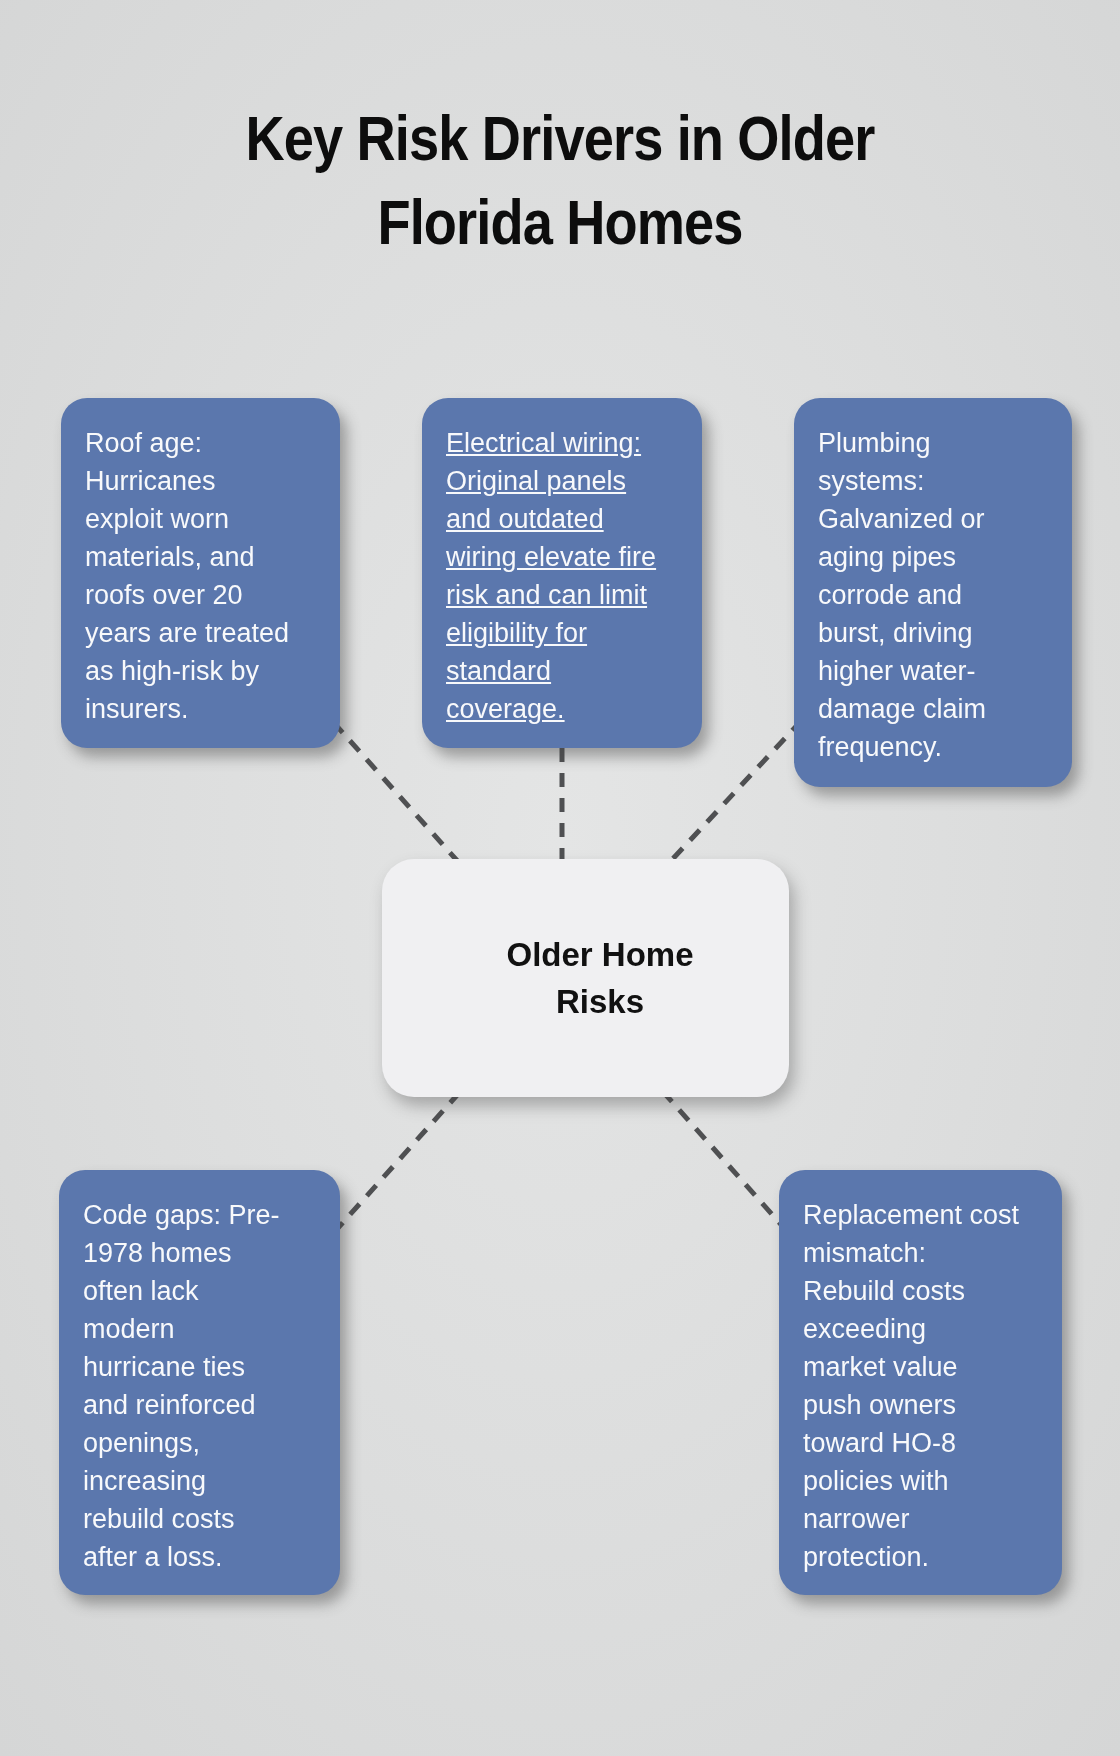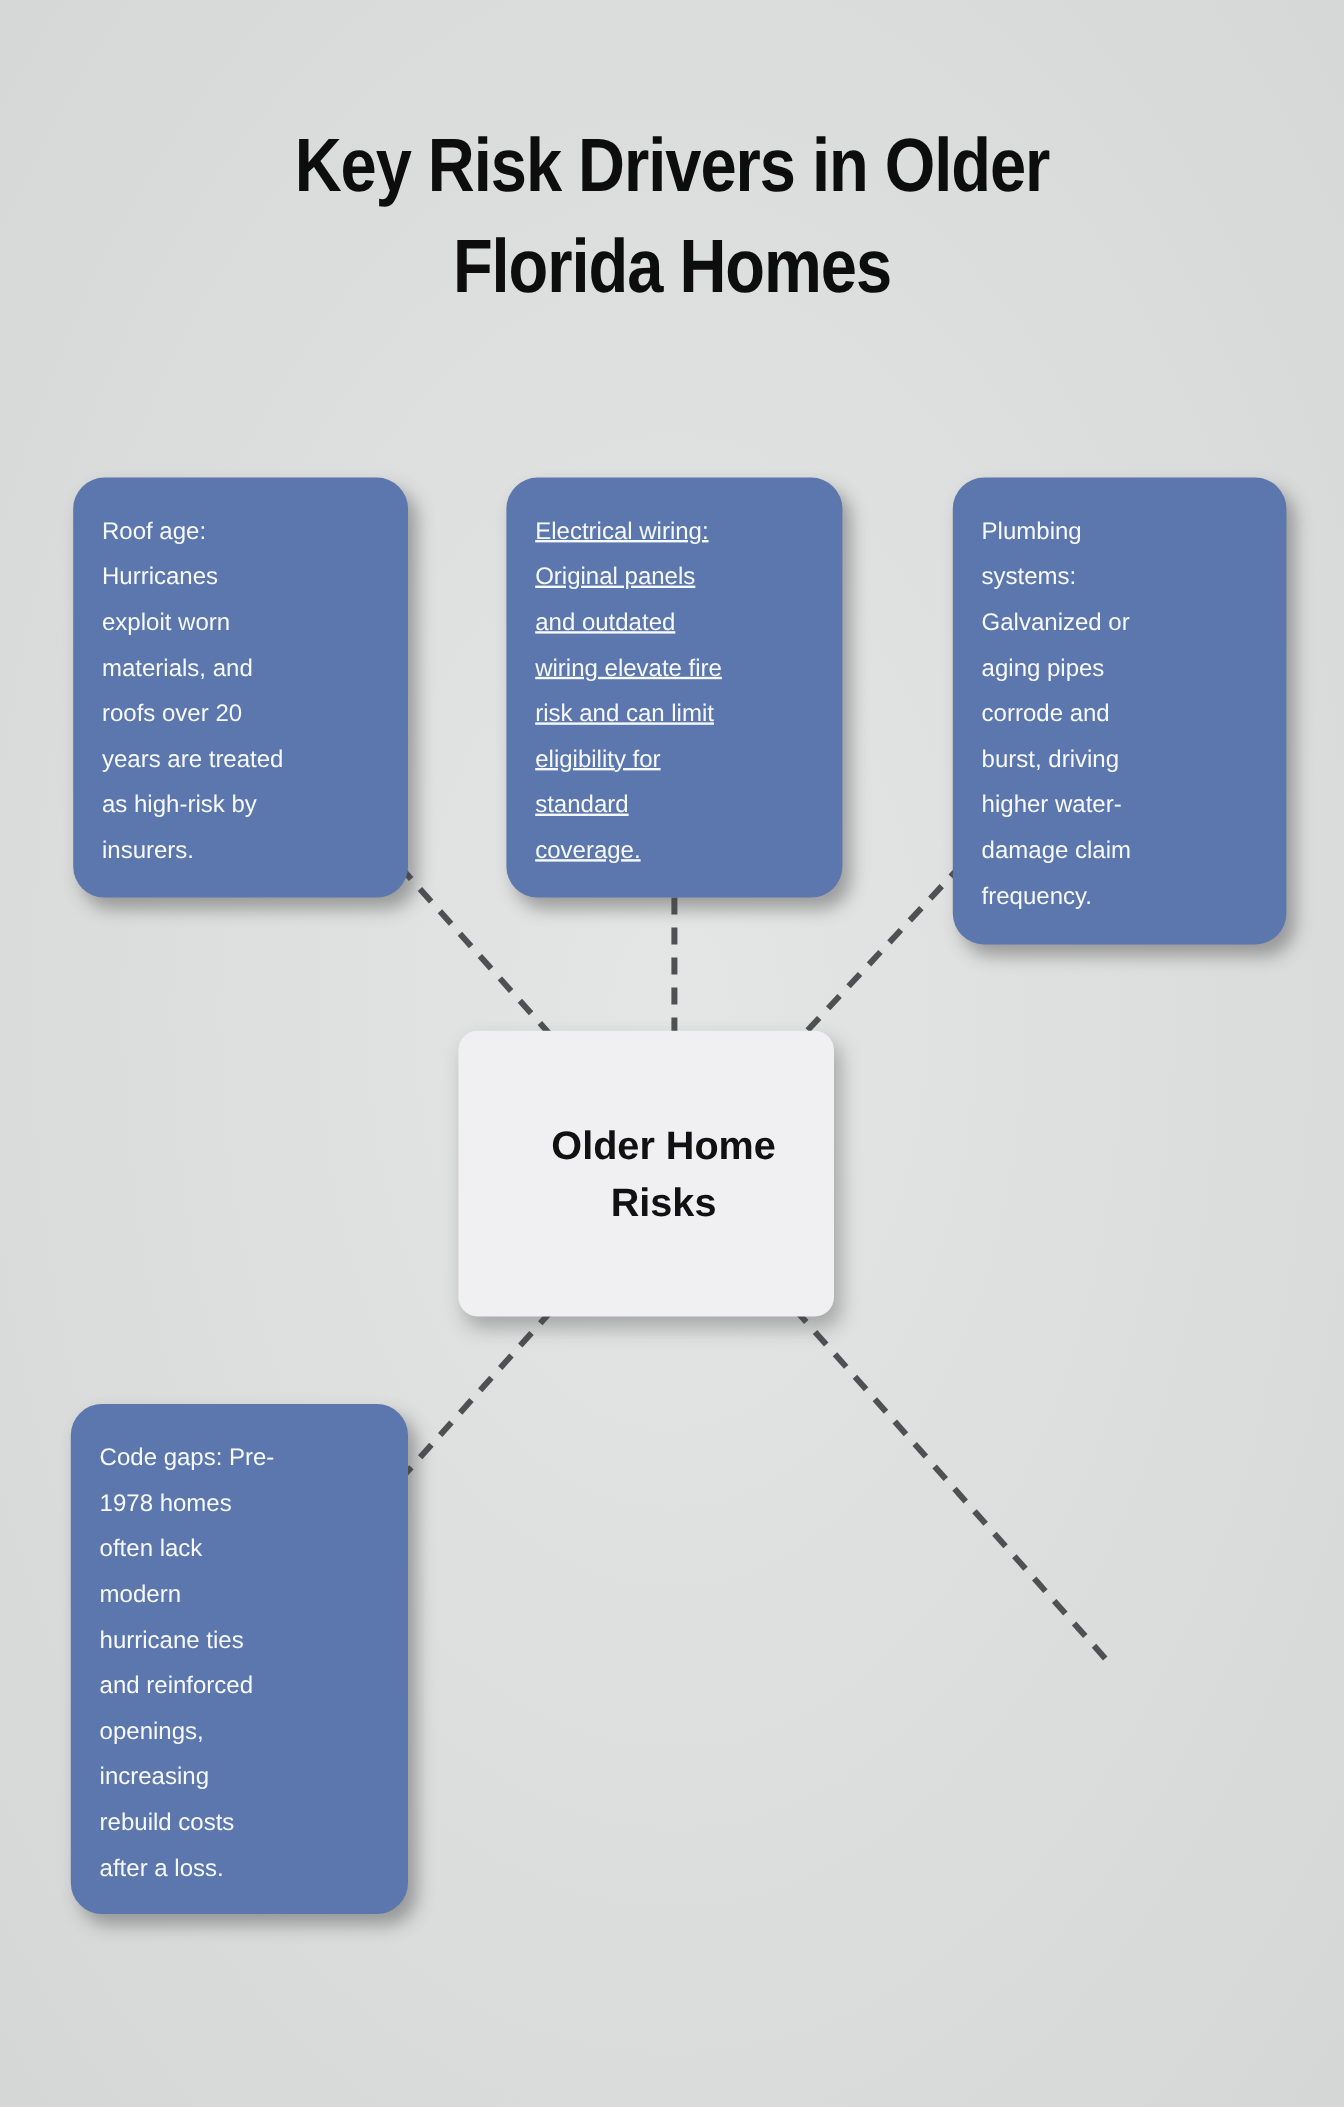--- a/index.html
+++ b/index.html
@@ -19,27 +19,27 @@
     white-space:pre;transform:scaleX(0.86);transform-origin:50% 50%;
   }
   .connectors{position:absolute;left:0;top:0;z-index:1;}
   .connectors line{
     stroke:var(--connector);stroke-width:5;stroke-dasharray:14 11;fill:none;
   }
   .node{
     position:absolute;z-index:2;box-sizing:border-box;
     background:var(--node-fill);color:var(--node-text);
     border-radius:26px;padding:26px 22px 20px 24px;
-    font-size:20px;line-height:38px;white-space:pre;
+    font-size:27px;line-height:38px;white-space:pre;
     box-shadow:7px 9px 14px rgba(70,70,70,0.45);
   }
   .center-node{
     position:absolute;z-index:2;box-sizing:border-box;
-    left:382px;top:859px;width:313px;height:238px;
-    background:var(--center-fill);border-radius:16px;
+    left:382px;top:859px;width:407px;height:238px;
+    background:var(--center-fill);border-radius:32px;
     display:flex;align-items:center;justify-content:center;
     box-shadow:5px 9px 16px rgba(70,70,70,0.38);
     padding-left:29px;
   }
   .center-node .label{
     color:var(--center-text);font-size:33px;line-height:47px;font-weight:700;
     text-align:center;white-space:pre;
   }
   .node-roof{left:61px;top:398px;width:279px;height:350px;}
   .node-electrical{left:422px;top:398px;width:280px;height:350px;text-decoration:underline;}
@@ -100,14 +100,24 @@
 1978 homes
 often lack
 modern
 hurricane ties
 and reinforced
 openings,
 increasing
 rebuild costs
 after a loss.</div>
 
+  <div class="node node-replacement">Replacement cost
+mismatch:
+Rebuild costs
+exceeding
+market value
+push owners
+toward HO-8
+policies with
+narrower
+protection.</div>
 
 </div>
 
 </body></html>

